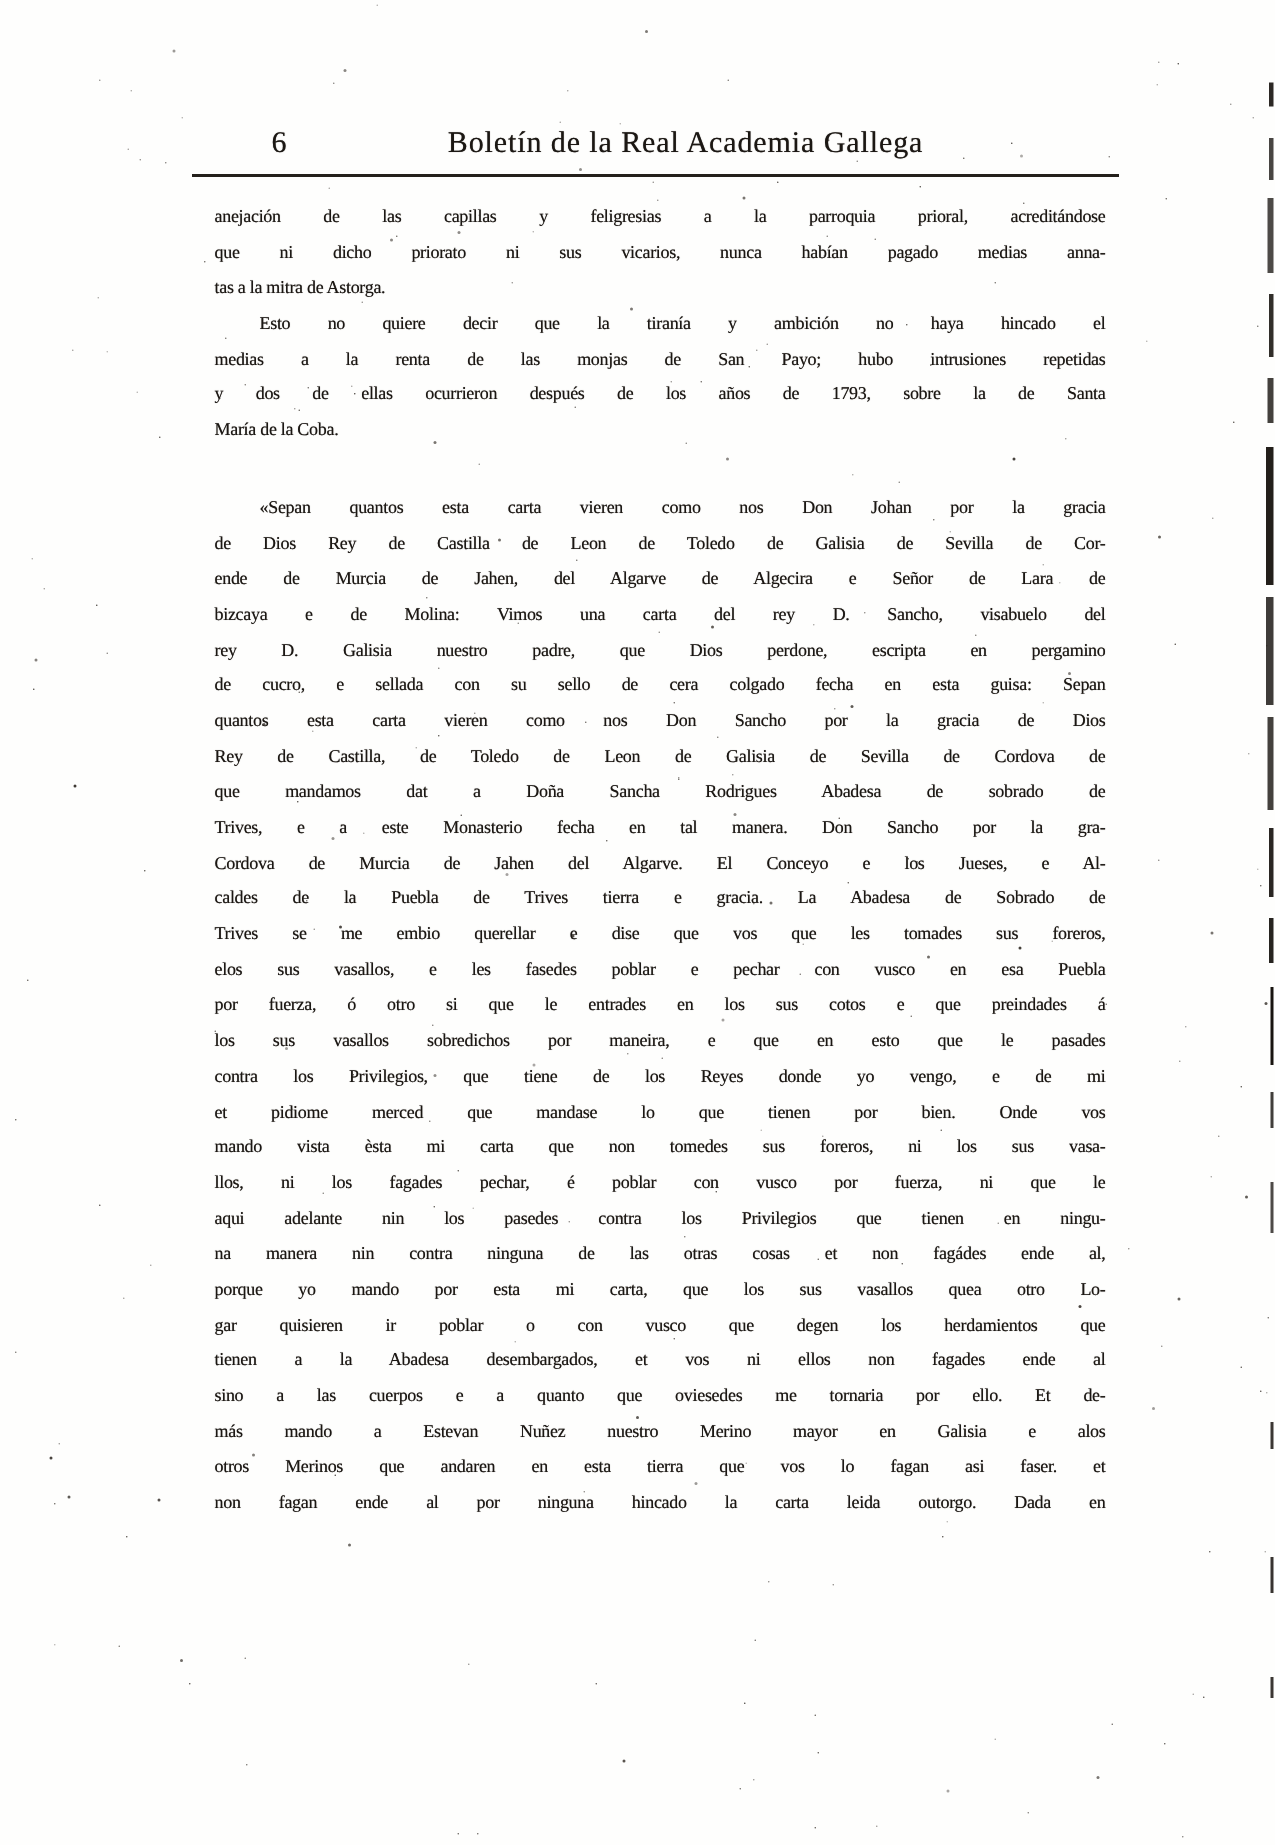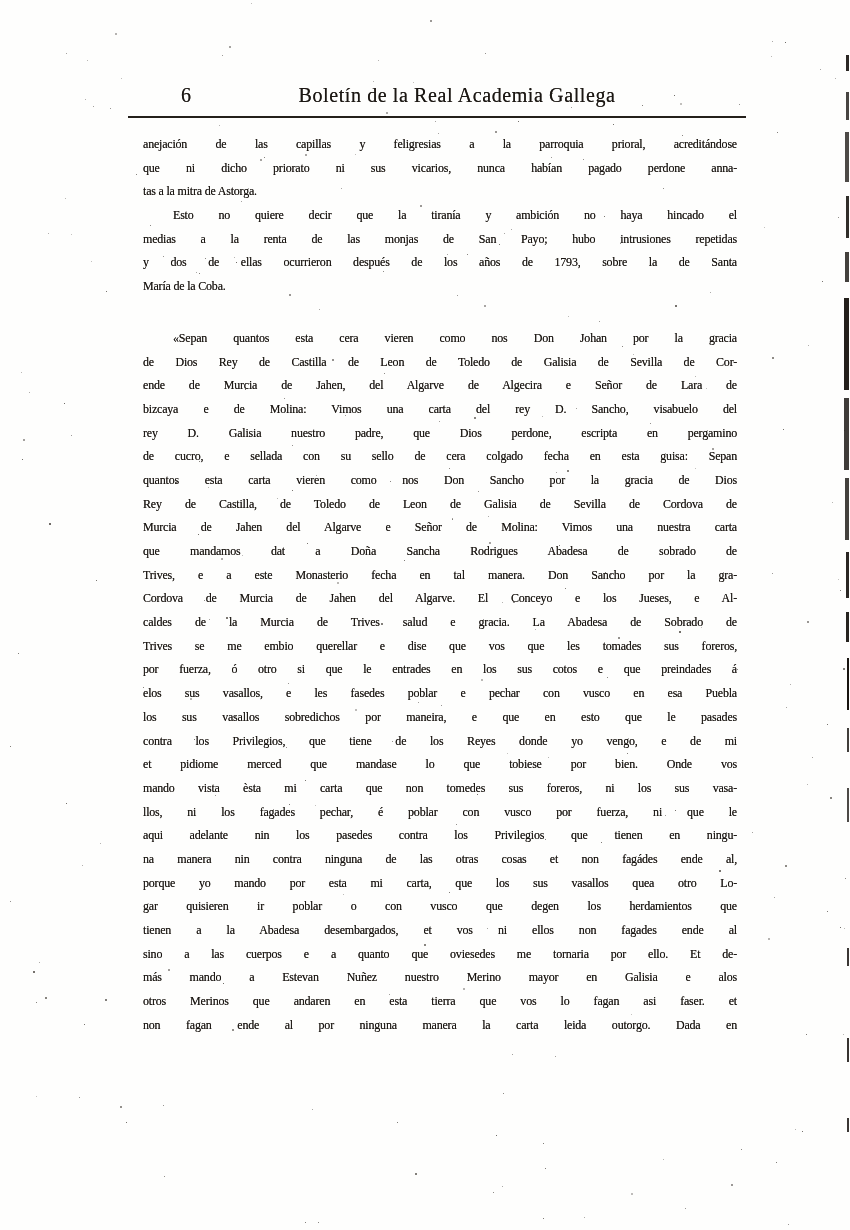--- a/index.html
+++ b/index.html
@@ -77,60 +77,59 @@
 
 <div class="page">
   <div class="header">
     <span class="pagenum">6</span>
     <span class="title">Boletín de la Real Academia Gallega</span>
   </div>
   <div class="rule"></div>
   <div class="body" id="page-body">
       <div class="para">
         <div class="line">anejación de las capillas y feligresias a la parroquia prioral, acreditándose</div>
-        <div class="line">que ni dicho priorato ni sus vicarios, nunca habían pagado perdone anna-</div>
+        <div class="line">que ni dicho priorato ni sus vicarios, nunca habían pagado medias anna-</div>
         <div class="line flush">tas a la mitra de Astorga.</div>
       </div>
       <div class="para">
         <div class="line indent">Esto no quiere decir que la tiranía y ambición no haya hincado el</div>
         <div class="line">medias a la renta de las monjas de San Payo; hubo intrusiones repetidas</div>
         <div class="line">y dos de ellas ocurrieron después de los años de 1793, sobre la de Santa</div>
         <div class="line flush">María de la Coba.</div>
       </div>
       <div class="para gap-before">
-        <div class="line indent">«Sepan quantos esta cera vieren como nos Don Johan por la gracia</div>
+        <div class="line indent">«Sepan quantos esta carta vieren como nos Don Johan por la gracia</div>
         <div class="line">de Dios Rey de Castilla de Leon de Toledo de Galisia de Sevilla de Cor-</div>
         <div class="line">ende de Murcia de Jahen, del Algarve de Algecira e Señor de Lara de</div>
         <div class="line">bizcaya e de Molina: Vimos una carta del rey D. Sancho, visabuelo del</div>
         <div class="line">rey D. Galisia nuestro padre, que Dios perdone, escripta en pergamino</div>
         <div class="line">de cucro, e sellada con su sello de cera colgado fecha en esta guisa: Sepan</div>
         <div class="line">quantos esta carta vieren como nos Don Sancho por la gracia de Dios</div>
         <div class="line">Rey de Castilla, de Toledo de Leon de Galisia de Sevilla de Cordova de</div>
-        <div class="line">Murcia de Jahen del Algarve e Señor de Molina: Vimos una nuestra carta</div>
         <div class="line">que mandamos dat a Doña Sancha Rodrigues Abadesa de sobrado de</div>
         <div class="line">Trives, e a este Monasterio fecha en tal manera. Don Sancho por la gra-</div>
         <div class="line">Cordova de Murcia de Jahen del Algarve. El Conceyo e los Jueses, e Al-</div>
-        <div class="line">caldes de la Murcia de Trives salud e gracia. La Abadesa de Sobrado de</div>
+        <div class="line">caldes de la Puebla de Trives tierra e gracia. La Abadesa de Sobrado de</div>
         <div class="line">Trives se me embio querellar e dise que vos que les tomades sus foreros,</div>
+        <div class="line">elos sus vasallos, e les fasedes poblar e pechar con vusco en esa Puebla</div>
         <div class="line">por fuerza, ó otro si que le entrades en los sus cotos e que preindades á</div>
-        <div class="line">elos sus vasallos, e les fasedes poblar e pechar con vusco en esa Puebla</div>
         <div class="line">los sus vasallos sobredichos por maneira, e que en esto que le pasades</div>
         <div class="line">contra los Privilegios, que tiene de los Reyes donde yo vengo, e de mi</div>
-        <div class="line">et pidiome merced que mandase lo que tobiese por bien. Onde vos</div>
+        <div class="line">et pidiome merced que mandase lo que tienen por bien. Onde vos</div>
         <div class="line">mando vista èsta mi carta que non tomedes sus foreros, ni los sus vasa-</div>
         <div class="line">llos, ni los fagades pechar, é poblar con vusco por fuerza, ni que le</div>
         <div class="line">aqui adelante nin los pasedes contra los Privilegios que tienen en ningu-</div>
         <div class="line">na manera nin contra ninguna de las otras cosas et non fagádes ende al,</div>
         <div class="line">porque yo mando por esta mi carta, que los sus vasallos quea otro Lo-</div>
         <div class="line">gar quisieren ir poblar o con vusco que degen los herdamientos que</div>
         <div class="line">tienen a la Abadesa desembargados, et vos ni ellos non fagades ende al</div>
         <div class="line">sino a las cuerpos e a quanto que oviesedes me tornaria por ello. Et de-</div>
         <div class="line">más mando a Estevan Nuñez nuestro Merino mayor en Galisia e alos</div>
         <div class="line">otros Merinos que andaren en esta tierra que vos lo fagan asi faser. et</div>
-        <div class="line">non fagan ende al por ninguna manera la carta leida outorgo. Dada en</div>
+        <div class="line">non fagan ende al por ninguna hincado la carta leida outorgo. Dada en</div>
       </div>
     </div>
   <div id="artifacts">
       <div class="speck" style="left: 839.565px; top: 590.014px; width: 1px; height: 1px; opacity: 0.77;"></div>
       <div class="speck" style="left: 222.893px; top: 982.736px; width: 1px; height: 1px; opacity: 0.89;"></div>
       <div class="speck" style="left: 826.682px; top: 911.218px; width: 1px; height: 1px; opacity: 0.8;"></div>
       <div class="speck" style="left: 763.958px; top: 226.999px; width: 1px; height: 1px; opacity: 0.37;"></div>
       <div class="speck" style="left: 277.464px; top: 498.385px; width: 1px; height: 1px; opacity: 0.44;"></div>
       <div class="speck" style="left: 583.651px; top: 1216.95px; width: 1px; height: 1px; opacity: 0.5;"></div>
       <div class="speck" style="left: 235.888px; top: 261.536px; width: 1px; height: 1px; opacity: 0.9;"></div>

